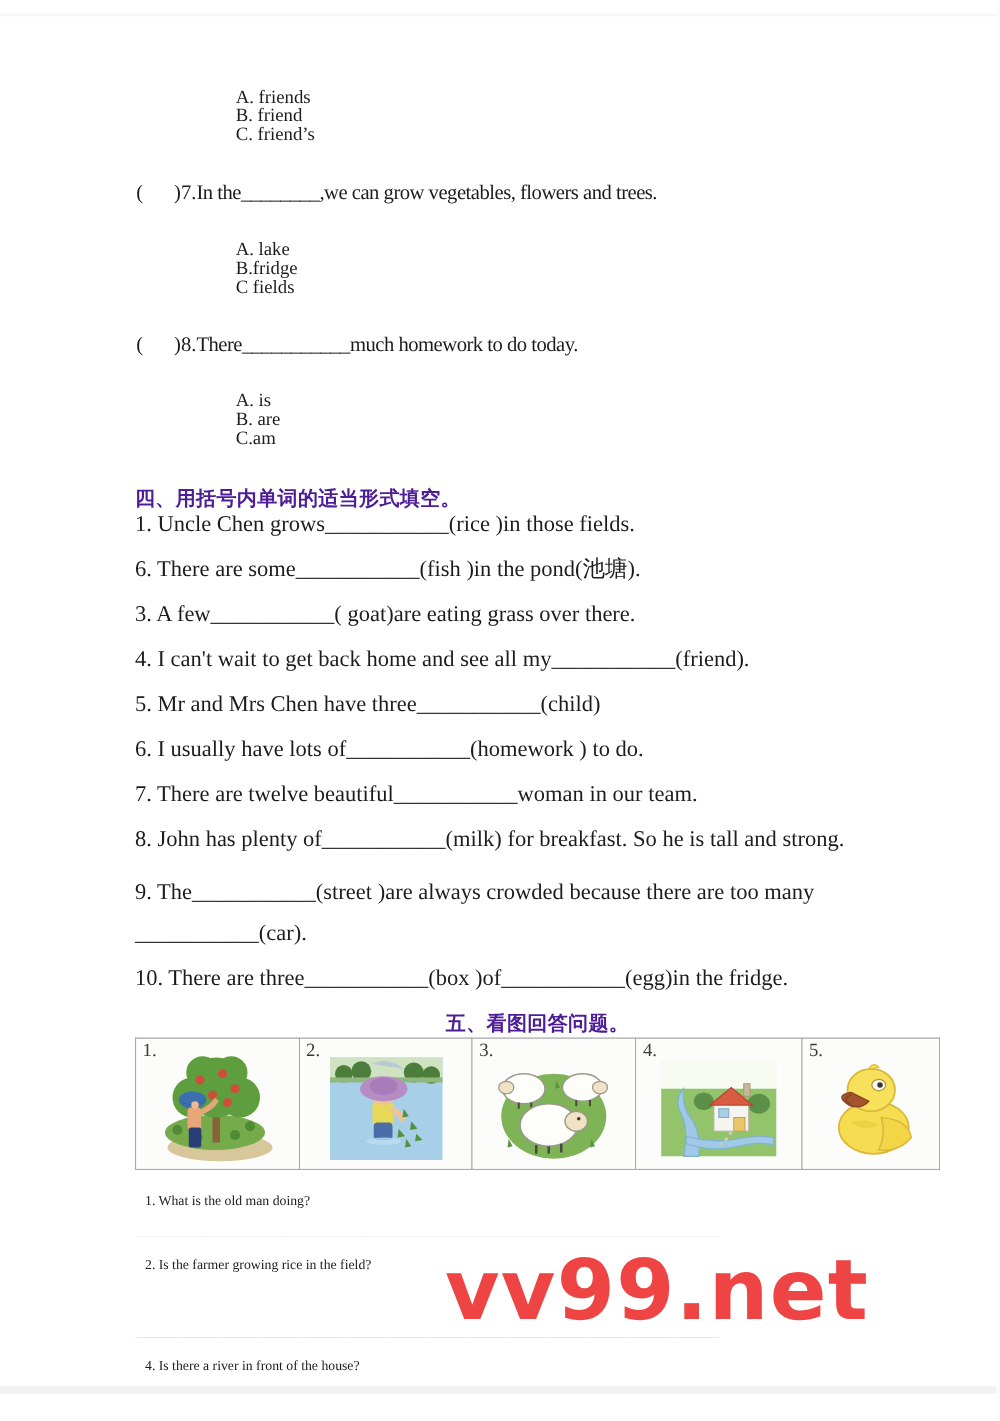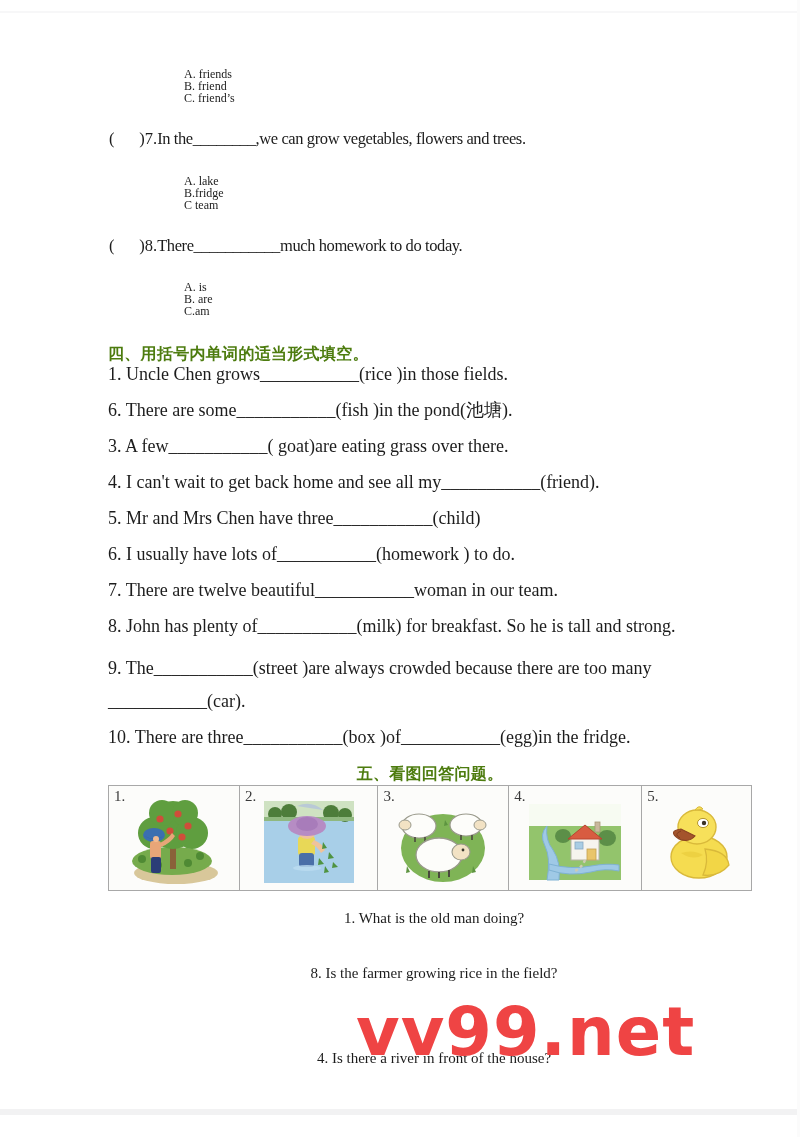--- a/index.html
+++ b/index.html
@@ -42,21 +42,21 @@
 
   .content {
     position: absolute;
     left: 108px;
     top: 56px;
     width: 644px;
   }
 
   
   .mc-options {
-    font-size: 12px;
+    font-size: 15px;
     line-height: 1.0;
     margin: 0 0 15px 0;
     padding-left: 58px;
     white-space: pre;
   }
   .mc-options .opt {
     display: inline-block;
   }
 
   .mc-stem {
@@ -71,21 +71,21 @@
   .blank {
     letter-spacing: -0.4px;
   }
 
   h2.section-title {
     font-family: "DejaVu Sans", sans-serif;
     font-size: 16px;
     font-weight: bold;
     margin: 0;
     letter-spacing: 0.3px;
-    color: #4d7c0f;
+    color: #4c1d95;
   }
   .sec4-title { margin-top: 25px; margin-bottom: 22px; }
   .sec5-title { margin-top: 27px; margin-bottom: 16px; text-align: center; }
 
   .fill-item {
     font-size: 18px;
     line-height: 1.0;
     margin: 0 0 18px 0;
     white-space: pre-wrap;
   }
@@ -129,26 +129,25 @@
     position: absolute;
     left: 0; right: 0; bottom: 2px; top: 10px;
     display: flex;
     align-items: center;
     justify-content: center;
   }
   .pic-art svg { display: block; }
 
   
   .qa-q {
-    font-size: 15px;
+    font-size: 11px;
     line-height: 1.0;
     margin: 0 0 10px 0;
     padding-left: 8px;
     white-space: pre;
-    text-align: center;
   }
   .qa-line {
     width: 467px;
     height: 12px;
     margin: 0 0 18px 0;
     overflow: hidden;
     font-size: 16.5px;
     color: #8d8d8d;
     letter-spacing: -0.3px;
     white-space: nowrap;
@@ -185,21 +184,21 @@
       <span class="opt" style="width:150px">A. friends</span>
       <span class="opt" style="width:145px">B. friend</span>
       <span class="opt">C. friend’s</span>
     </div>
 
     <div class="mc-stem"><span class="paren">(      )7.</span><span class="blank">In the________,we can grow vegetables, flowers and trees.</span></div>
 
     <div class="mc-options">
       <span class="opt" style="width:152px">A. lake</span>
       <span class="opt" style="width:143px">B.fridge</span>
-      <span class="opt">C team</span>
+      <span class="opt">C fields</span>
     </div>
 
     <div class="mc-stem"><span class="paren">(      )8.</span><span class="blank">There___________much homework to do today.</span></div>
 
     <div class="mc-options">
       <span class="opt" style="width:112px">A. is</span>
       <span class="opt" style="width:104px">B. are</span>
       <span class="opt">C.am</span>
     </div>
 
@@ -358,21 +357,21 @@
           </span>
         </td>
       </tr>
     </tbody>
       </table>
 
     <div class="sec5-block">
       <div class="qa-q">1. What is the old man doing?</div>
       <div class="qa-line">________________________________________________________________</div>
 
-      <div class="qa-q">8. Is the farmer growing rice in the field?</div>
+      <div class="qa-q">2. Is the farmer growing rice in the field?</div>
       <div class="qa-line">________________________________________________________________</div>
 
       <div class="qa-line">________________________________________________________________</div>
 
       <div class="qa-q">4. Is there a river in front of the house?</div>
 
     </div>
 
   </div>
 

